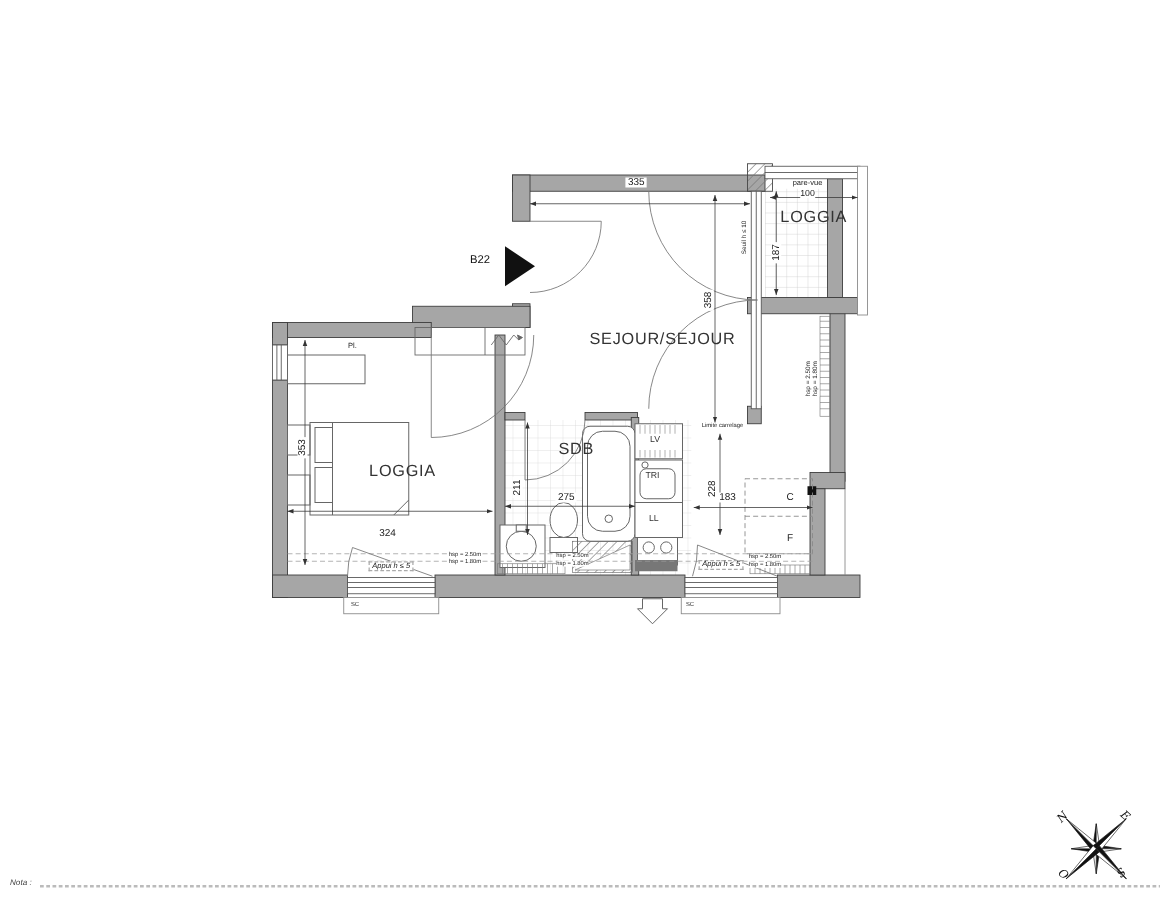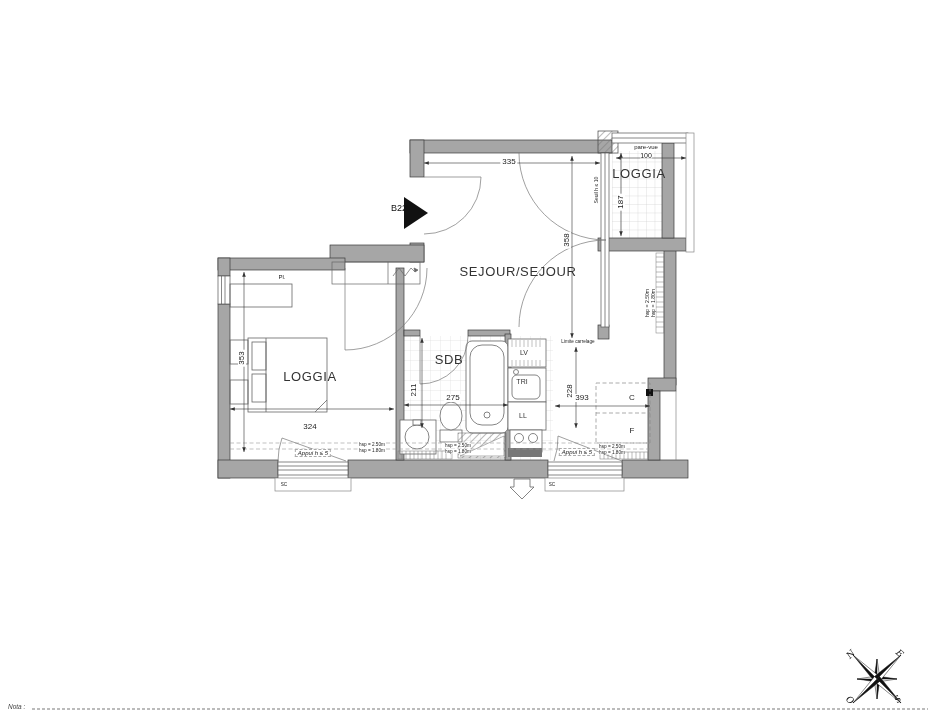--- a/index.html
+++ b/index.html
@@ -1,21 +1,21 @@
 <!DOCTYPE html>
 <html><head>
 <meta charset="utf-8">
 <style>
   html,body{margin:0;padding:0;background:#fff;}
   .page{position:relative;width:930px;height:722px;background:#fff;
         font-family:"Liberation Sans",sans-serif;color:#222;overflow:hidden;}
   svg{position:absolute;left:0;top:0;}
   .lbl{position:absolute;transform:translate(-50%,-50%);white-space:nowrap;
        font-size:8px;color:#222;line-height:1;}
-  .room{font-size:13px;color:#333;letter-spacing:.6px;}
+  .room{font-size:13px;color:#333;letter-spacing:.6px;margin-left:12px;}
   .dim{font-size:8px;background:#fff;padding:0 2px;}
   .rot{transform:translate(-50%,-50%) rotate(-90deg);}
   .sm{font-size:6px;}
   .xs{font-size:6px;transform:translate(-50%,-50%) scale(.78);}
   .rxs{font-size:6px;transform:translate(-50%,-50%) rotate(-90deg) scale(.85);background:#fff;}
   .app{font-size:7px;color:#333;}
   .sill{font-size:6px;font-style:italic;background:#fff;border:1px dashed #aaa;padding:0 2px;}
   .b22{font-size:9px;color:#111;}
   .nota{position:absolute;font:italic 6.5px "Liberation Sans",sans-serif;color:#444;}
   .cmp{position:absolute;font:italic 9px "DejaVu Serif",serif;color:#111;line-height:1;}
@@ -266,22 +266,22 @@
         <polygon points="901,655 877,679 879.5,681.5" fill="#fff"></polygon>
     <polygon points="901,703 877,679 879.5,676.5" fill="#111"></polygon>
         <polygon points="901,703 877,679 874.5,681.5" fill="#fff"></polygon>
     <polygon points="853,703 877,679 879.5,681.5" fill="#111"></polygon>
         <polygon points="853,703 877,679 874.5,676.5" fill="#fff"></polygon>
   </g>
 
   <line x1="32" y1="709" x2="928" y2="709" stroke="#bbb" stroke-width="2" stroke-dasharray="3 2"></line>
 </svg>
 
-<div class="lbl b22" style="left:384px;top:208px;margin-left:15px;">B22</div>
-<div class="lbl dim" style="left:509px;top:162px;">335</div>
+<div class="lbl b22" style="left:384px;top:208px;">B22</div>
+<div class="lbl dim" style="left:509px;top:146px;">335</div>
 <div class="lbl rxs" style="left:596px;top:190px;">Seuil h ≤ 10</div>
 <div class="lbl dim rot" style="left:567px;top:240px;">358</div>
 <div class="lbl sm" style="left:646px;top:147px;">pare-vue</div>
 <div class="lbl" style="left:646px;top:155px;font-size:7px;background:#fff;">100</div>
 <div class="lbl room" style="left:639px;top:173px;">LOGGIA</div>
 <div class="lbl dim rot" style="left:621px;top:202px;">187</div>
 <div class="lbl room" style="left:518px;top:271px;">SEJOUR/SEJOUR</div>
 <div class="lbl rxs" style="left:647px;top:303px;">hsp = 2.50m</div>
 <div class="lbl rxs" style="left:653px;top:303px;">hsp = 1.80m</div>
 <div class="lbl xs" style="left:578px;top:341px;background:#fff;">Limite carrelage</div>
@@ -289,21 +289,21 @@
 <div class="lbl dim" style="left:310px;top:427px;">324</div>
 <div class="lbl dim rot" style="left:242px;top:358px;">353</div>
 <div class="lbl sm" style="left:282px;top:277px;background:#fff;">Pl.</div>
 <div class="lbl room" style="left:449px;top:359px;">SDB</div>
 <div class="lbl dim rot" style="left:414px;top:390px;">211</div>
 <div class="lbl dim" style="left:453px;top:398px;">275</div>
 <div class="lbl app" style="left:524px;top:352px;">LV</div>
 <div class="lbl app" style="left:522px;top:381px;background:#fff;">TRI</div>
 <div class="lbl app" style="left:523px;top:415px;">LL</div>
 <div class="lbl dim rot" style="left:570px;top:391px;">228</div>
-<div class="lbl dim" style="left:582px;top:398px;">393</div>
+<div class="lbl dim" style="left:582px;top:398px;">183</div>
 <div class="lbl" style="left:632px;top:398px;">C</div>
 <div class="lbl" style="left:632px;top:431px;">F</div>
 <div class="lbl xs" style="left:612px;top:446px;background:#fff;">hsp = 2.50m</div>
 <div class="lbl xs" style="left:612px;top:452px;background:#fff;">hsp = 1.80m</div>
 <div class="lbl xs" style="left:372px;top:444px;background:#fff;">hsp = 2.50m</div>
 <div class="lbl xs" style="left:372px;top:450px;background:#fff;">hsp = 1.80m</div>
 <div class="lbl xs" style="left:458px;top:445px;background:#fff;">hsp = 2.50m</div>
 <div class="lbl xs" style="left:458px;top:451px;background:#fff;">hsp = 1.80m</div>
 <div class="lbl sill" style="left:313px;top:453px;">Appui h ≤ 5</div>
 <div class="lbl sill" style="left:577px;top:452px;">Appui h ≤ 5</div>

